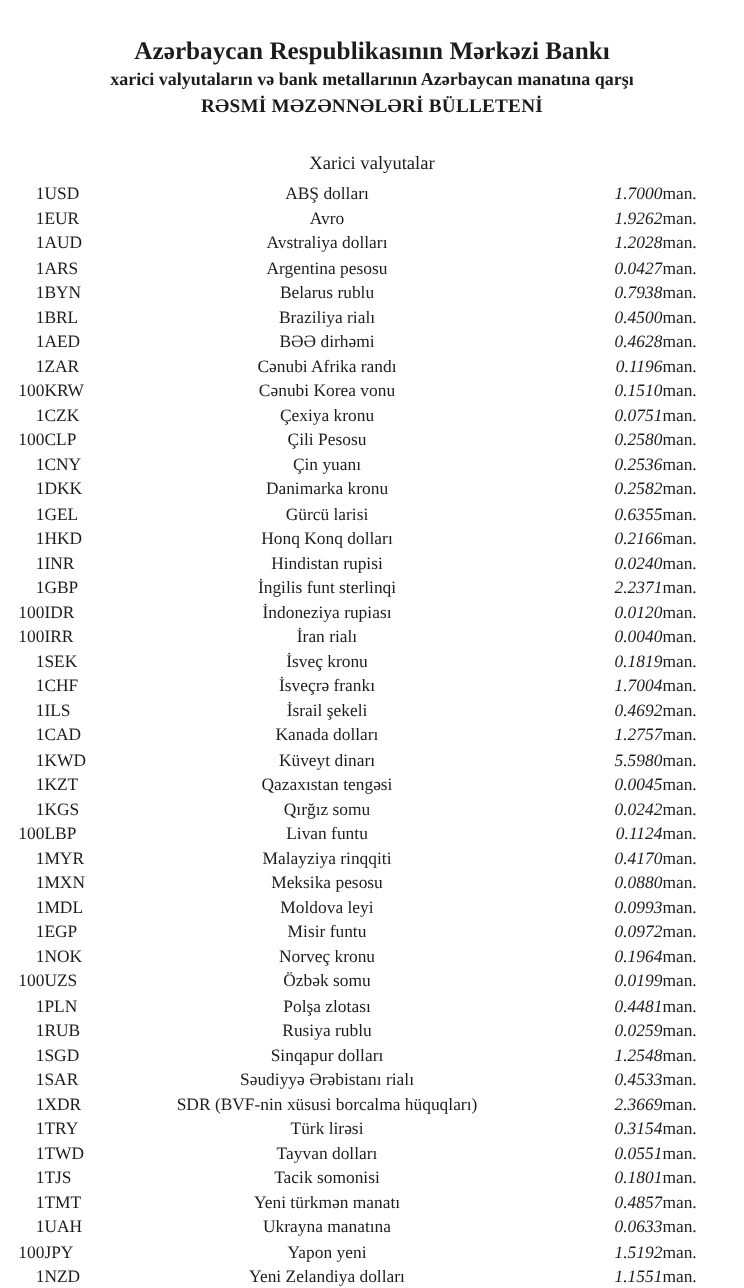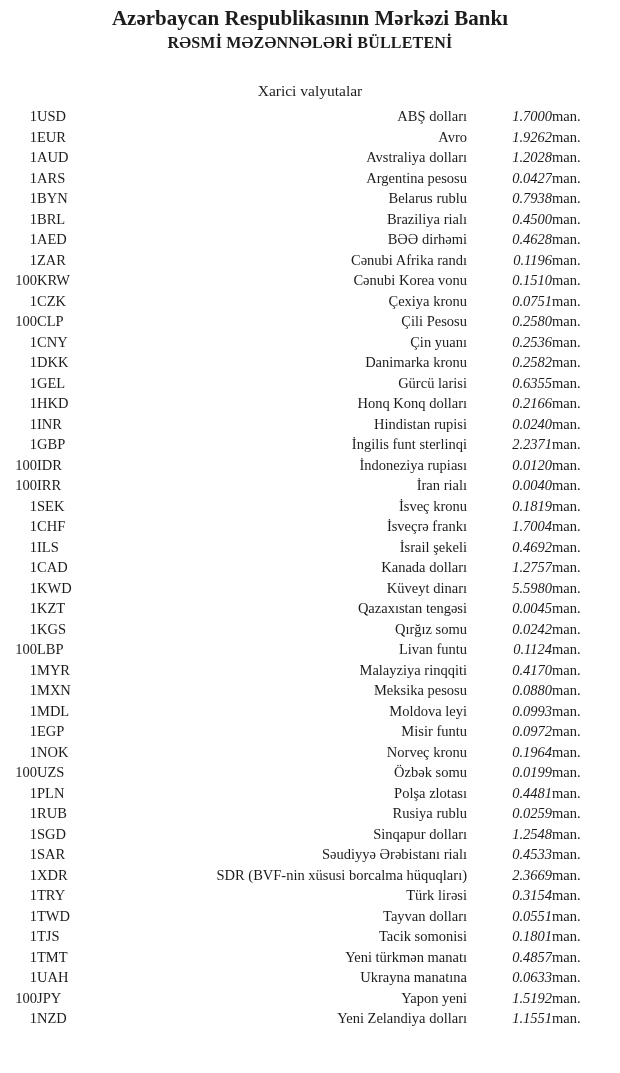--- a/index.html
+++ b/index.html
@@ -8,21 +8,21 @@
     width: 620px;
     height: 1073px;
     margin: 0 auto;
     background: #ffffff;
     color: #1c1c1c;
     font-family: "Liberation Serif", "DejaVu Serif", serif;
     overflow: hidden;
     box-sizing: border-box;
     padding-top: 5px;
   }
-  .doc-header { text-align: center; }
+  .doc-header { text-align: center; margin-top: 24px; }
   .bank-title {
     font-size: 21px;
     line-height: 27px;
     font-weight: bold;
     margin: 0;
   }
   .date-line, .subtitle {
     font-size: 15px;
     line-height: 22px;
     font-weight: bold;
@@ -50,30 +50,31 @@
     font-size: 14.5px;
     height: 20.5px;
     line-height: 20.5px;
     padding: 0;
     white-space: nowrap;
     overflow: hidden;
     vertical-align: middle;
   }
   td.col-qty  { width: 37px;  text-align: right; }
   td.col-code { width: 41px;  text-align: left; }
-  td.col-name { width: 389px; text-align: right; padding-left: 2px; box-sizing: border-box; }
+  td.col-name { width: 389px; text-align: center; padding-left: 2px; box-sizing: border-box; }
   td.col-rate { width: 85px;  text-align: right; font-weight: normal; font-style: italic; }
   td.col-unit { width: 68px;  text-align: left; padding-left: 13px; box-sizing: border-box; }
 </style>
 </head>
 <body>
 
 <div class="page">
   <div class="doc-header">
     <h1 class="bank-title">Azərbaycan Respublikasının Mərkəzi Bankı</h1>
+    <div class="subtitle">xarici valyutaların və bank metallarının Azərbaycan manatına qarşı</div>
     <div class="bulletin-title">RƏSMİ MƏZƏNNƏLƏRİ BÜLLETENİ</div>
   </div>
 
   <h2 class="section-title">Xarici valyutalar</h2>
 
   <table class="rates">
     <tbody>
         <tr>
           <td class="col-qty">1</td>
           <td class="col-code">USD</td>

